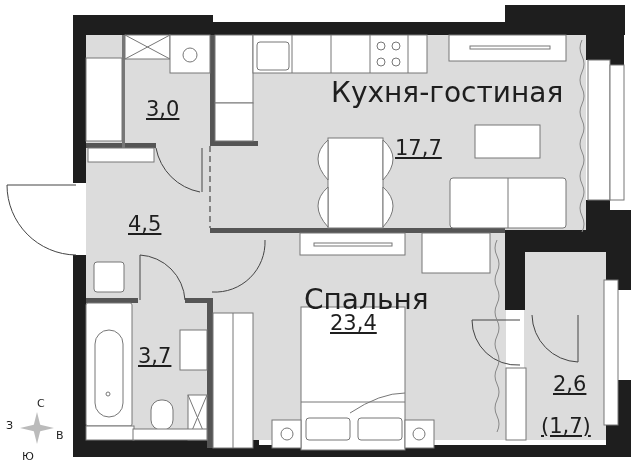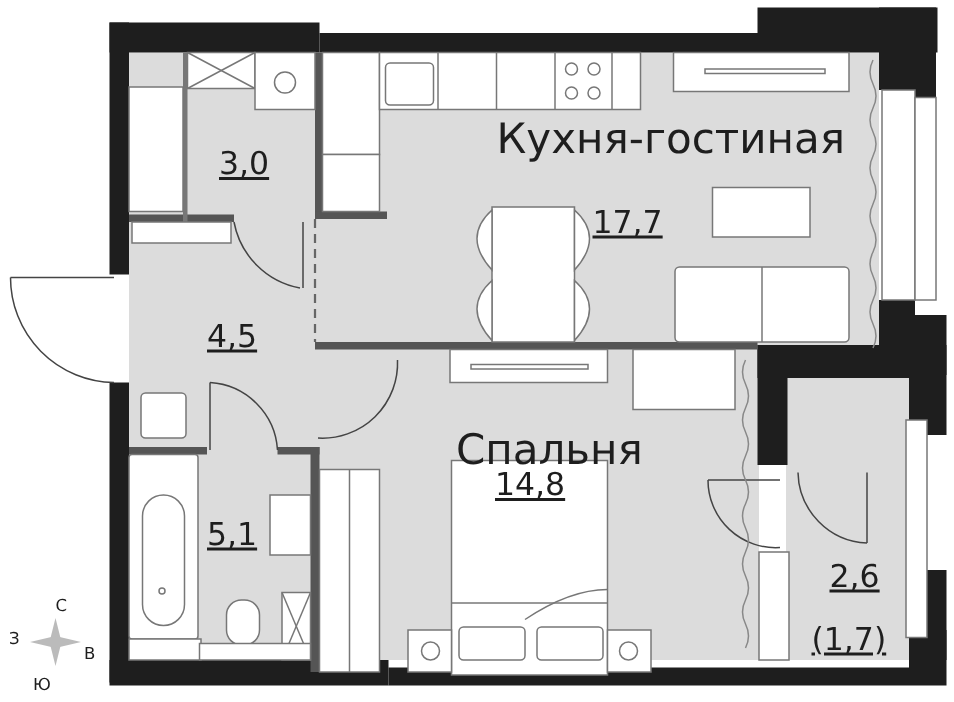--- a/index.html
+++ b/index.html
@@ -154,23 +154,23 @@
 
   <g fill="#bbbbbb">
     <polygon points="37,412 41,428 37,444 33,428"></polygon>
     <polygon points="20,428 37,424 54,428 37,432"></polygon>
   </g>
 </svg>
 
 <div class="label name" style="left:331px;top:79px;">Кухня-гостиная</div>
 <div class="label area" style="left:395px;top:106px;margin-top:32px;">17,7</div>
 <div class="label name" style="left:304px;top:286px;">Спальня</div>
-<div class="label area" style="left:330px;top:313px;">14,8</div>
+<div class="label area" style="left:330px;top:313px;">23,4</div>
 <div class="label area" style="left:146px;top:99px;">3,0</div>
-<div class="label area" style="left:138px;top:214px;">4,5</div>
-<div class="label area" style="left:138px;top:346px;">5,1</div>
+<div class="label area" style="left:128px;top:214px;">4,5</div>
+<div class="label area" style="left:138px;top:346px;">3,7</div>
 <div class="label area" style="left:553px;top:374px;">2,6</div>
 <div class="label area" style="left:541px;top:400px;margin-top:16px;">(1,7)</div>
 
 <div class="compass" style="left:37px;top:398px;">С</div>
 <div class="compass" style="left:6px;top:420px;">З</div>
 <div class="compass" style="left:56px;top:430px;">В</div>
 <div class="compass" style="left:22px;top:451px;">Ю</div>
 
 </body></html>

